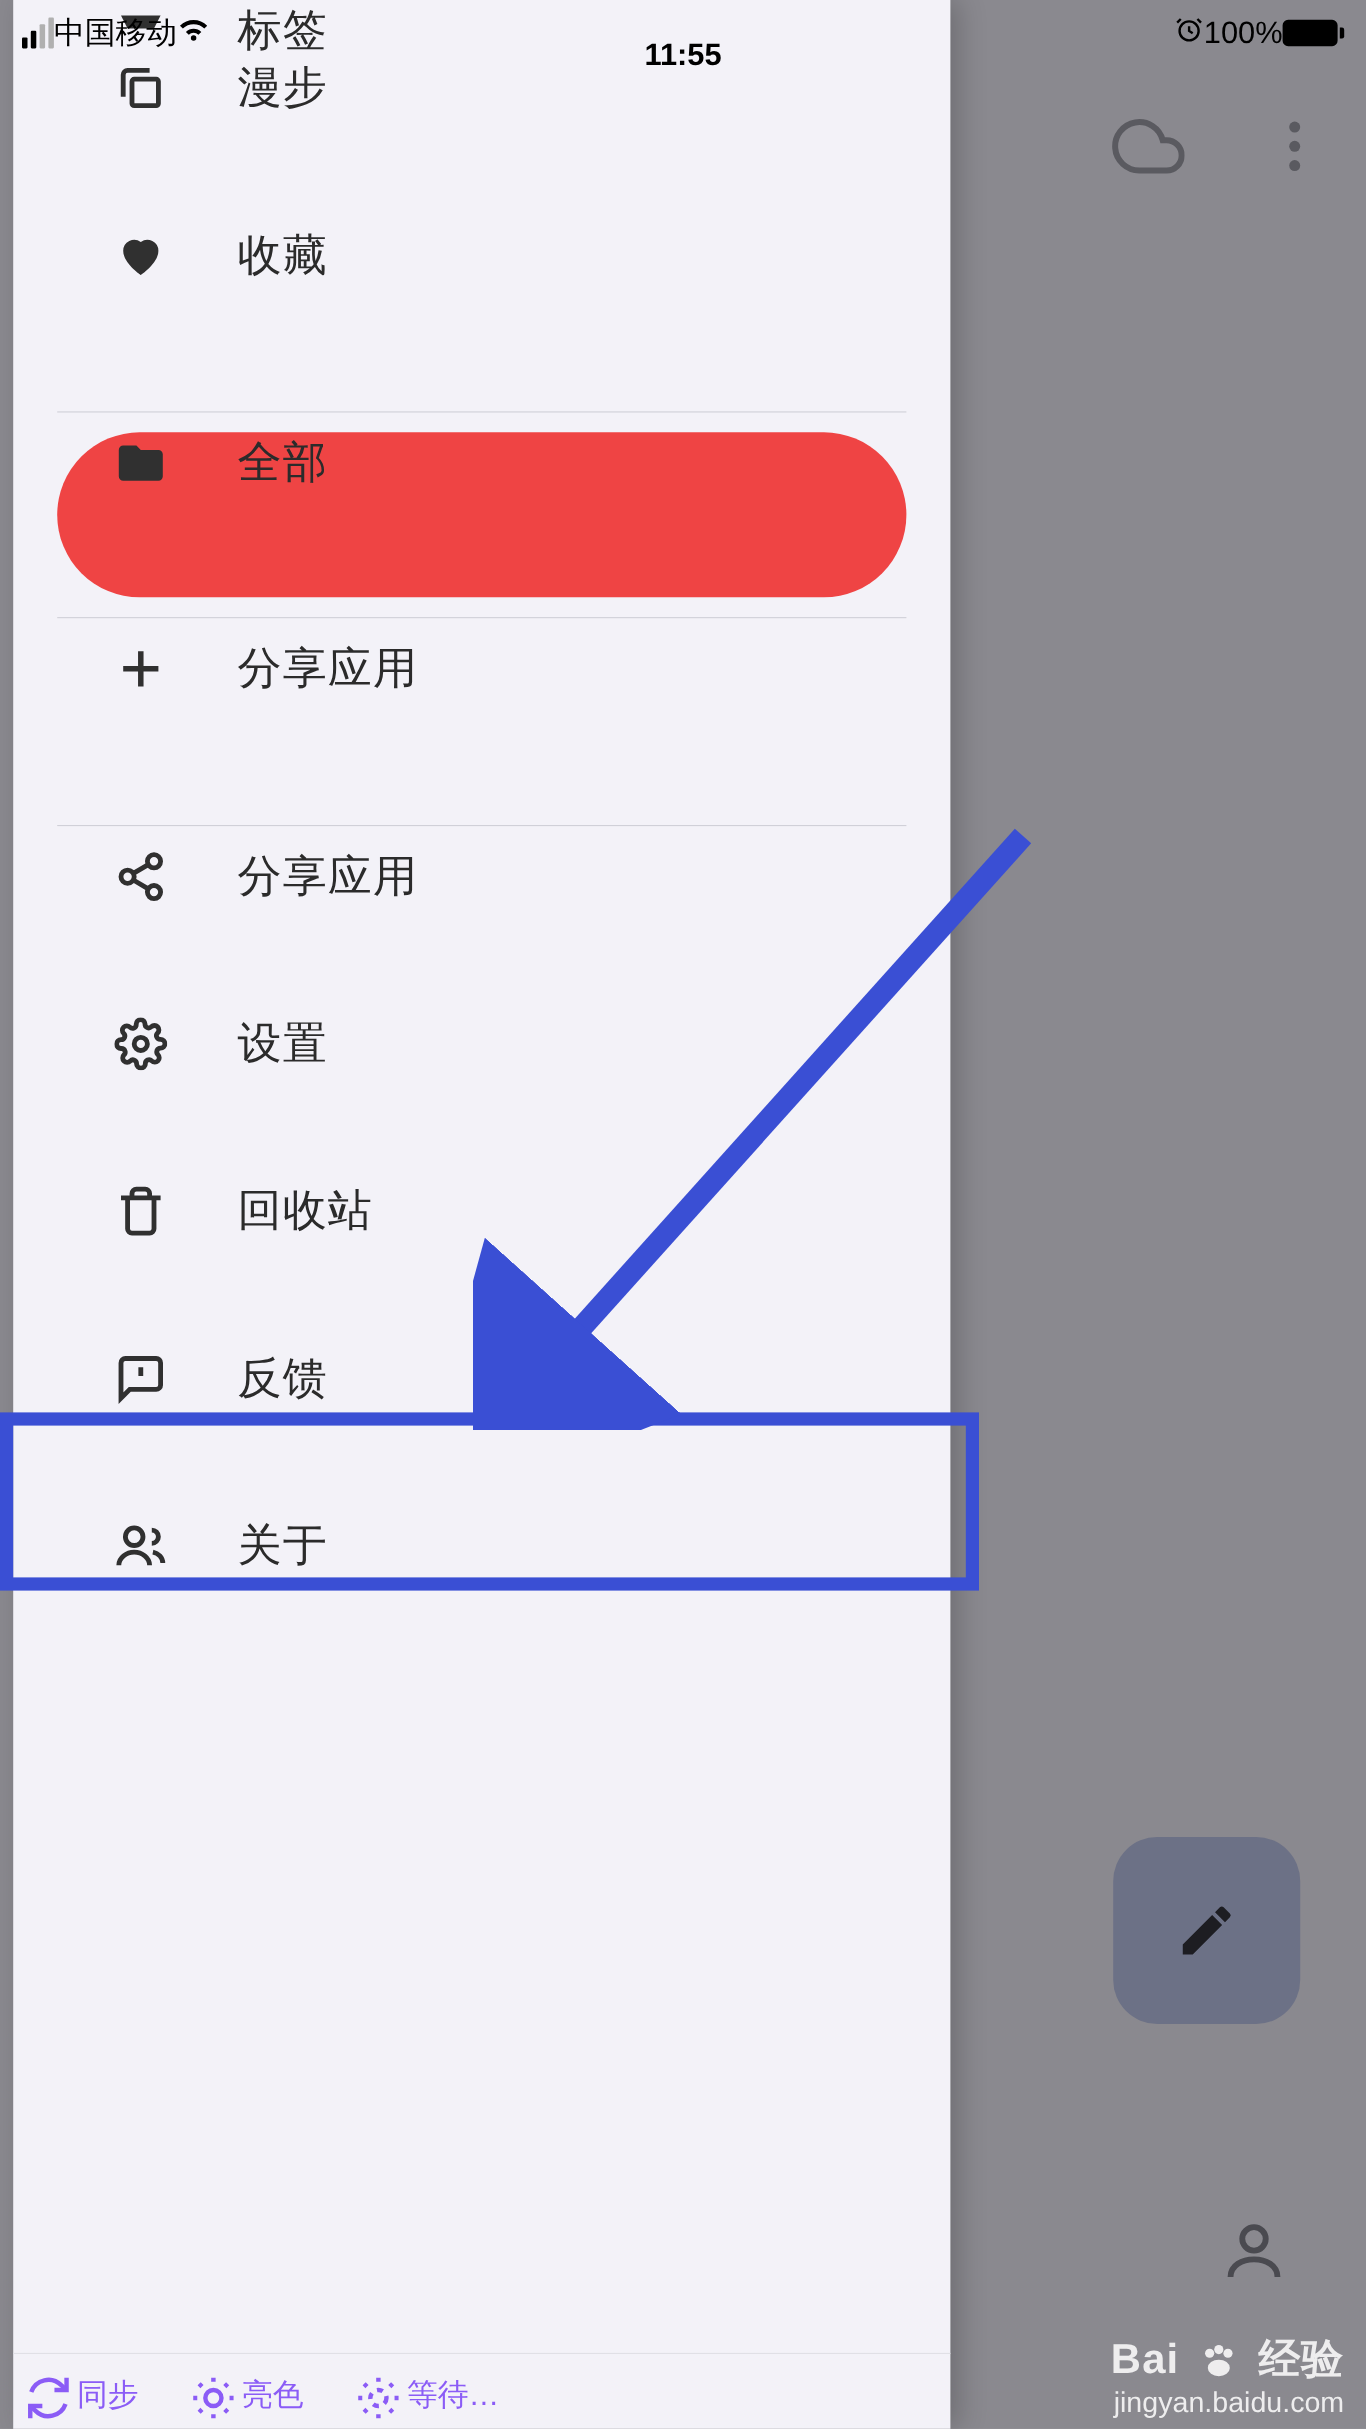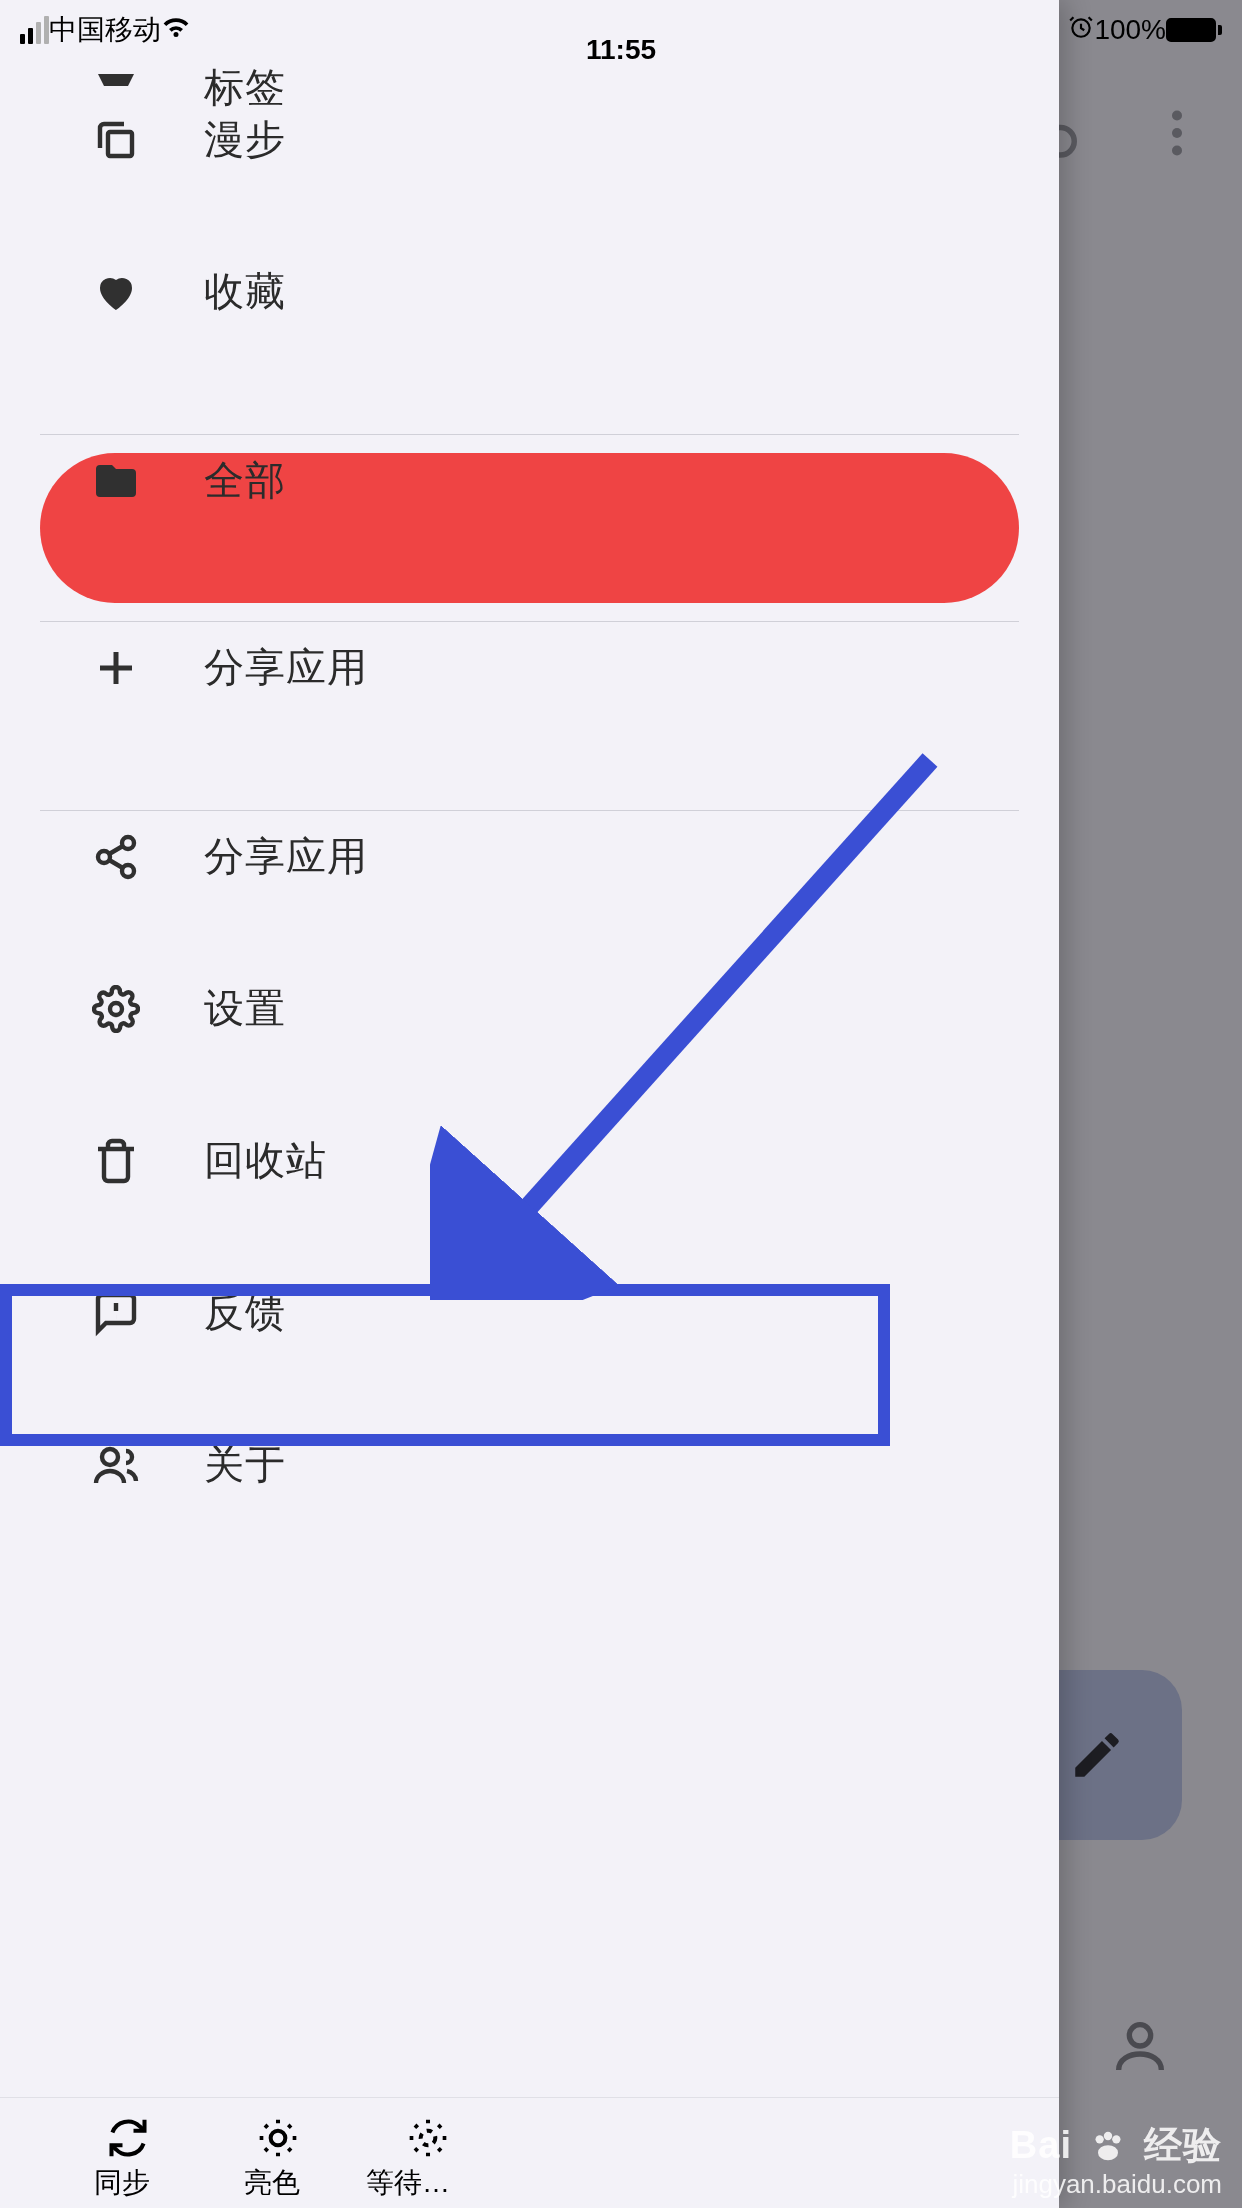--- a/index.html
+++ b/index.html
@@ -35,27 +35,26 @@
 .signal-bars .b3 { height: 22px; background: #b0b0b0; }
 .signal-bars .b4 { height: 28px; background: #b0b0b0; }
 .wifi-icon svg { width: 30px; height: 30px; }
 .battery { display: flex; align-items: center; gap: 2px; }
 .battery-body { width: 50px; height: 24px; border: 2px solid #000; border-radius: 5px; position: relative; background: #000; }
 .battery-tip { width: 4px; height: 10px; background: #000; border-radius: 0 2px 2px 0; }
 
 
 .drawer {
   position: absolute;
-  top: 0; left: 0;
-  width: 1059px;
+  top: 0; left: 12px;
+  width: 852px;
   height: 100%;
   background: #f3f2f8;
   box-shadow: 8px 0 24px rgba(0,0,0,0.2);
   z-index: 50;
-  padding-top: 60px;
   display: flex;
   flex-direction: column;
 }
 .drawer-scroll {
   flex: 1;
   overflow: hidden;
 }
 .menu-item {
   display: flex;
   align-items: flex-start;
@@ -95,26 +94,26 @@
 
 .drawer-bottom {
   display: flex;
   align-items: center;
   padding: 18px 10px 6px 10px;
   gap: 10px;
   border-top: 1px solid #e0e0e6;
 }
 .bottom-btn {
   display: flex;
-  flex-direction: column;
-  align-items: flex-end;
+  flex-direction: row;
+  align-items: flex-start;
   gap: 4px;
   width: 140px;
   font-size: 28px;
-  color: #000000;
+  color: #8b5cf6;
 }
 .bottom-btn svg { width: 44px; height: 44px; }
 
 
 .background-app {
   position: absolute;
   top: 0; left: 0; right: 0; bottom: 0;
   background: #8a898f;
 }
 .bg-top-icons {

